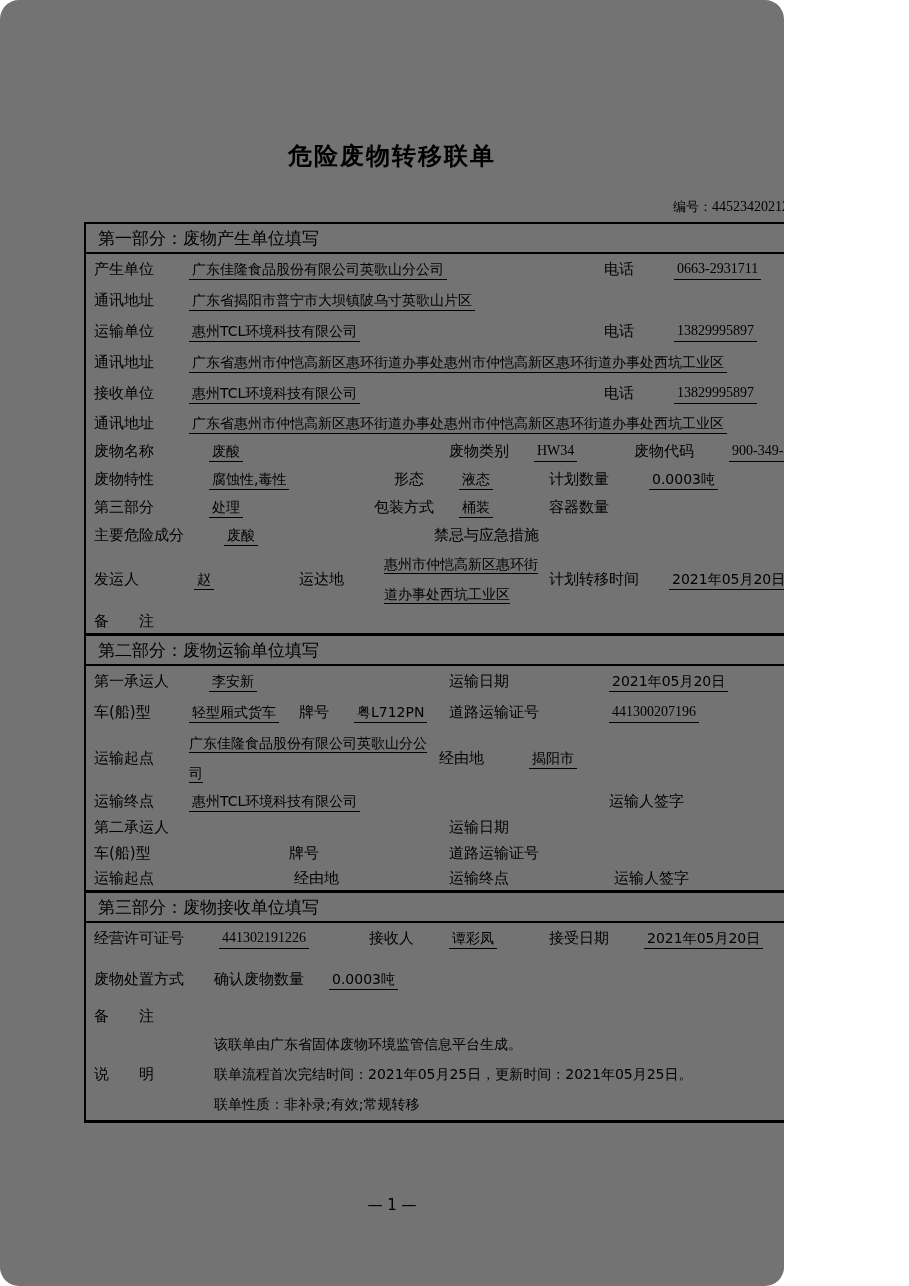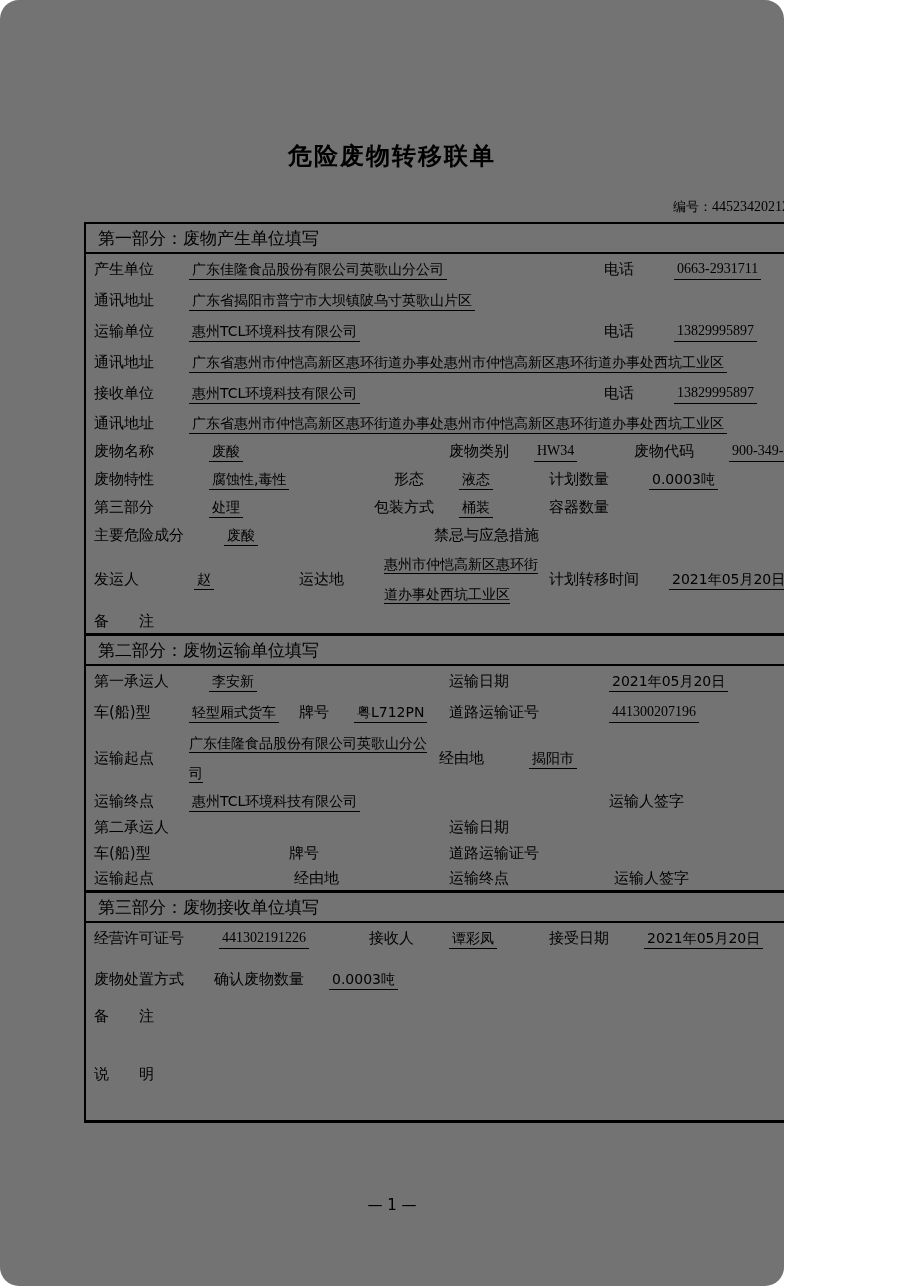--- a/index.html
+++ b/index.html
@@ -206,20 +206,25 @@
       <div class="r h48">
         <span class="c w120">废物处置方式</span>
         <span class="c w115">确认废物数量</span>
         <span class="u">0.0003吨</span>
       </div>
       <div class="r h24">
         <span class="c">备　　注</span>
       </div>
       <div class="r" style="min-height:92px">
         <span class="c w120">说　　明</span>
+        <span class="notes">
+          <span class="nline">该联单由广东省固体废物环境监管信息平台生成。</span>
+          <span class="nline">联单流程首次完结时间：2021年05月25日，更新时间：2021年05月25日。</span>
+          <span class="nline">联单性质：非补录;有效;常规转移</span>
+        </span>
       </div>
     </div>
 
   </div>
 
   <div class="footer">—  1  —</div>
 
 </div>
 
 </body></html>

